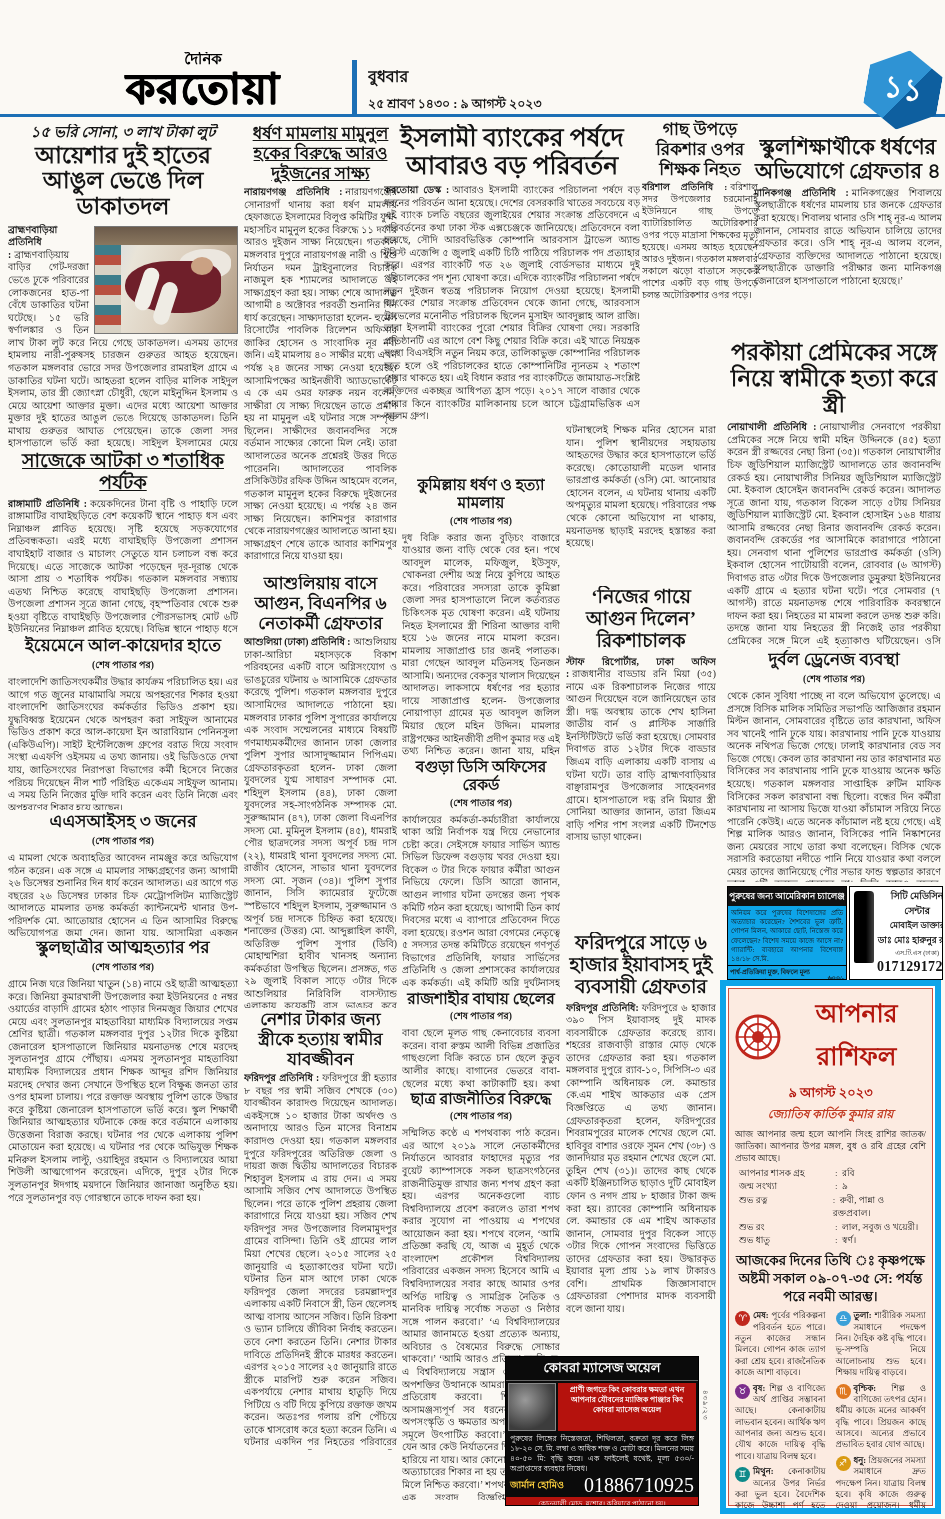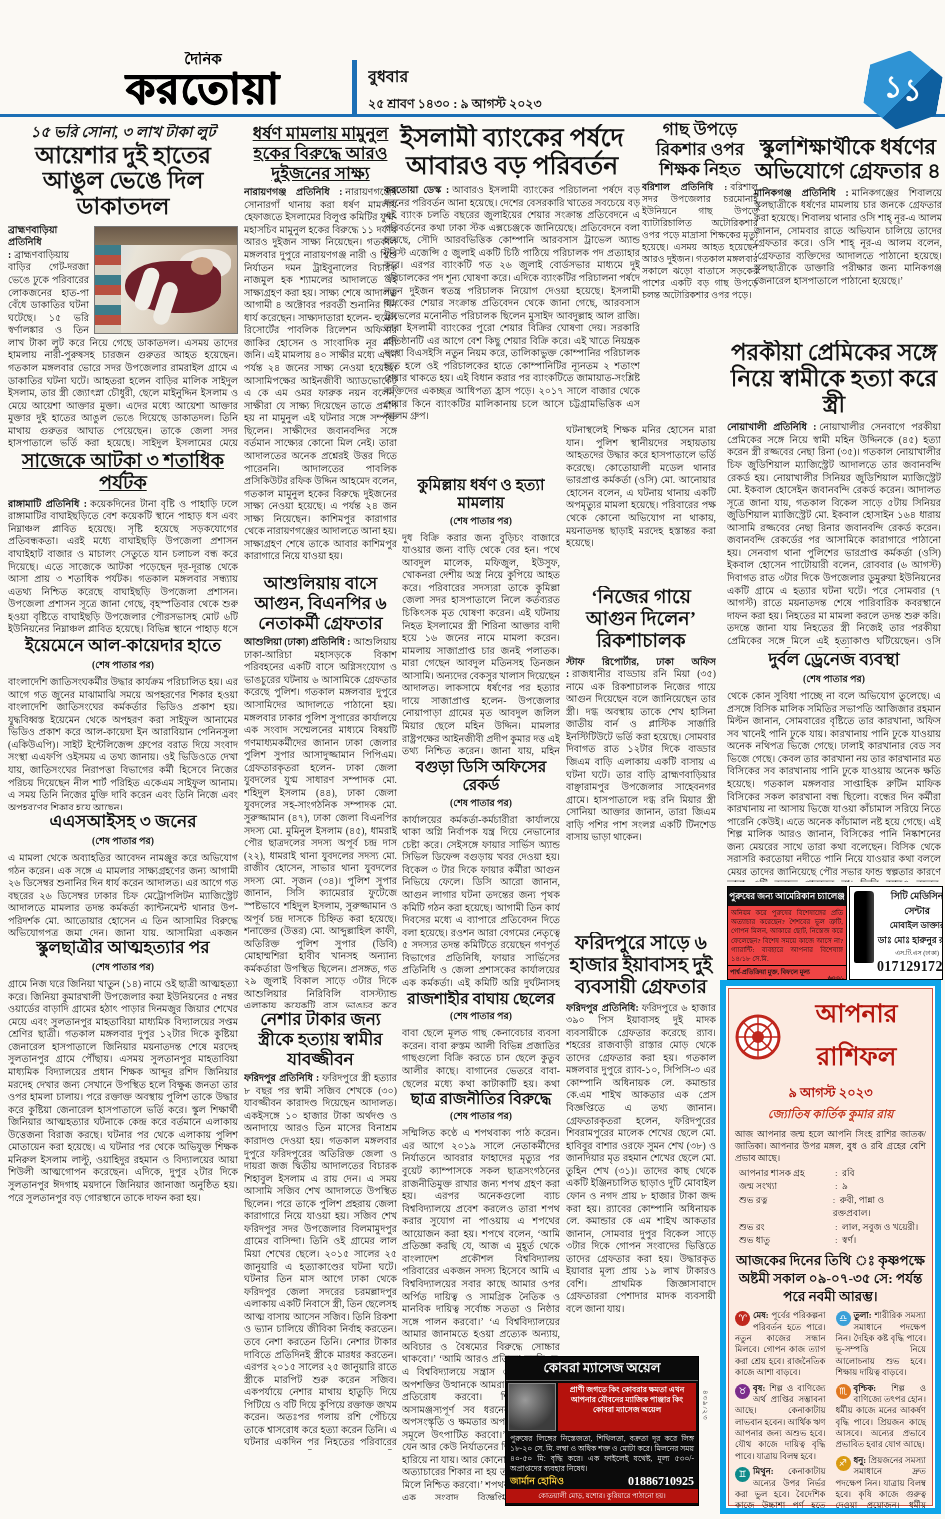--- a/index.html
+++ b/index.html
@@ -38,42 +38,42 @@
   .photo{float:right;width:142px;height:106px;margin:2px 0 3px 5px;border:1px solid #777;position:relative;
          background:linear-gradient(110deg,#c8d4e4 0%,#e9e4d8 28%,#dccfbe 58%,#b09a82 100%);}
   .ph-head{position:absolute;left:0;top:0;width:100%;height:18px;background:linear-gradient(#6b5a4a,#8a775f);}
   .ph-bedding{position:absolute;left:0;top:18px;width:26px;height:88px;
               background:repeating-linear-gradient(180deg,#3d7d8a 0 10px,#b8503f 10px 20px,#d8d2c4 20px 30px);}
   .ph-pillow{position:absolute;right:6px;top:22px;width:52px;height:30px;background:#ece7df;border-radius:50% 40% 45% 50%;}
   .ph-person{position:absolute;left:30px;top:34px;width:96px;height:52px;background:#6f1f2a;border-radius:46% 30% 40% 52%;}
   .ph-face{position:absolute;right:24px;top:30px;width:22px;height:18px;background:#caa183;border-radius:50%;}
   .ph-arm{position:absolute;left:44px;top:40px;width:16px;height:44px;background:#f2efe8;border-radius:8px;transform:rotate(18deg);box-shadow:22px 8px 0 #efece4;}
   
-  .chal{border:1.5px solid #000;background:#ef4444;display:flex;flex-direction:column;}
+  .chal{border:1.5px solid #000;background:#0ea5e9;display:flex;flex-direction:column;}
   .chal-title{background:#111;color:#fff;font-size:8.8px;font-weight:bold;text-align:center;padding:2px 1px;}
   .chal-bd{font-size:6.8px;line-height:1.35;text-align:justify;padding:2px 3px;flex:1;}
   .chal-foot{border-top:1.5px solid #000;font-size:6.4px;font-weight:bold;display:flex;gap:2px;justify-content:space-between;align-items:center;padding:1px 2px;}
   .cmed{border:1.5px solid #000;background:#fff;display:flex;}
   .cmed-img{width:20px;height:72px;margin:4px 2px 4px 4px;flex:none;background:linear-gradient(90deg,#000 0 60%,#444);border-radius:4px 4px 2px 2px;}
   .cmed-tx{flex:1;text-align:center;padding:2px 1px;}
   .cmed-l1{font-size:9.5px;font-weight:bold;}
   .cmed-l2{font-size:8.5px;font-weight:bold;}
   .cmed-l3{font-size:9px;font-weight:bold;}
   .cmed-l4{font-size:6.3px;}
   .cmed-ph{font-size:14px;font-weight:bold;letter-spacing:.3px;}
   .cobra{background:#0b0b0b;color:#fff;border:1px solid #000;display:flex;flex-direction:column;z-index:6;}
   .cobra-title{font-size:13px;font-weight:bold;text-align:center;padding:1px 0;border-bottom:1px solid #666;}
   .cobra-mid{display:flex;align-items:stretch;}
   .cobra-img{width:46px;height:46px;flex:none;margin:2px;border:1px solid #888;
              background:radial-gradient(circle at 35% 35%,#9a9a9a,#3c3c3c 70%);}
   .cobra-sub{flex:1;background:#b5120d;color:#fff;font-size:7.6px;font-weight:bold;text-align:center;padding:2px 3px;margin:2px 2px 2px 0;line-height:1.3;}
   .cobra-bd{font-size:7.6px;line-height:1.3;text-align:justify;padding:1px 4px;color:#f2f2f2;}
   .cobra-ph{display:flex;align-items:center;justify-content:space-between;padding:0 4px;}
   .cobra-brand{color:#ffd23f;font-size:9.5px;font-weight:bold;}
-  .cobra-num{font-size:12px;font-weight:bold;}
+  .cobra-num{font-size:20px;font-weight:normal;}
   .cobra-foot{background:#b5120d;font-size:7px;text-align:center;padding:1px 0;}
   .serialv{writing-mode:vertical-rl;font-size:7px;color:#333;letter-spacing:1px;}
   
   .rashi{background:#fcebe1;border:6px solid #0ea5e9;box-shadow:inset 0 0 0 2px #fff,inset 0 0 0 3px #cc5140;
          padding:8px 9px 6px;z-index:4;}
   .rashi-row{display:flex;align-items:center;gap:6px;}
   .rashi-logo{width:46px;height:46px;flex:none;}
   .rashi-title{flex:1;text-align:center;font-size:25px;font-weight:bold;color:#b3170e;}
   .rashi-date{text-align:center;color:#b3170e;font-weight:bold;font-size:13px;margin-top:3px;}
   .rashi-astro{text-align:center;color:#c23a22;font-weight:bold;font-style:italic;font-size:12px;margin-top:1px;}

